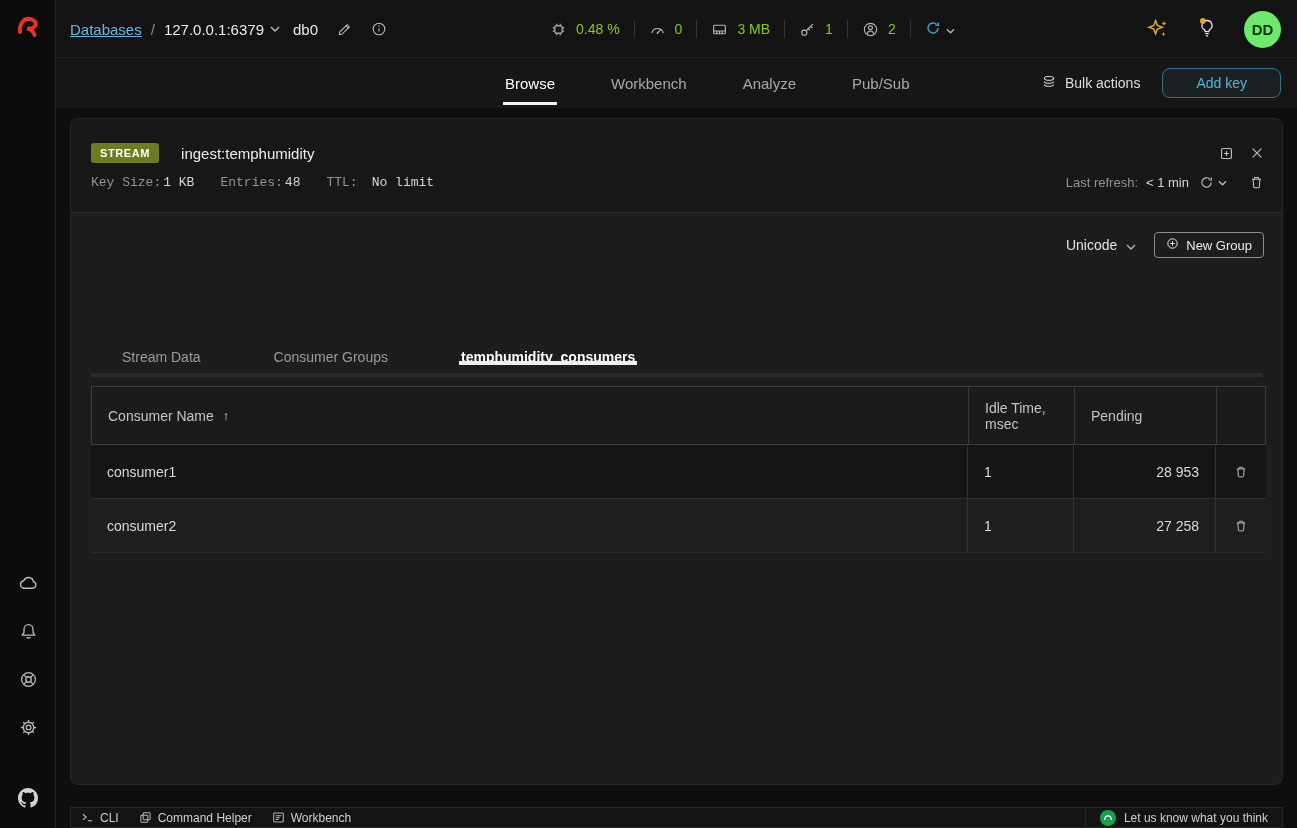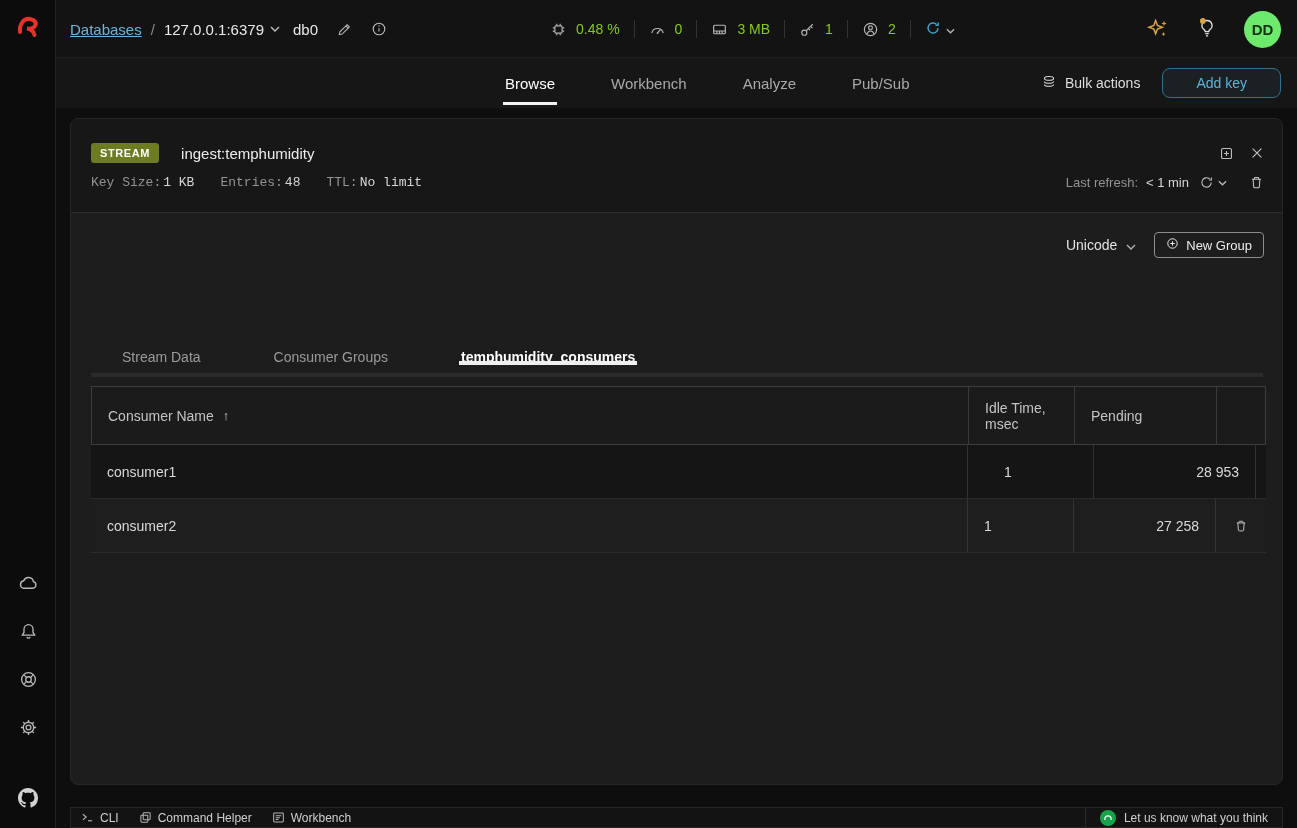--- a/index.html
+++ b/index.html
@@ -82,21 +82,21 @@
 
   
   .ctable { position:absolute; left:20px; top:172px; width:1175px; font-size:14px; }
   .crow { display:grid; grid-template-columns:877px 106px 142px 50px; }
   .chead { height:59px; background:#1b1b1b; border:1px solid #3d3d3d; color:#c4c4c4; }
   .chead .cell { display:flex; align-items:center; border-right:1px solid #3a3a3a; padding:0 16px; }
   .chead .cell:last-child { border-right:none; }
   .cbody-row { height:54px; color:#d9d9d9; border-bottom:1px solid #2c2c2c; }
   .cbody-row .cell { display:flex; align-items:center; border-right:1px solid #333; padding:0 16px; }
   .cbody-row .cell:last-child { border-right:none; justify-content:center; }
-  .cbody-row.odd { background:#151515;gap:20px; }
+  .cbody-row.odd { background:#151515; }
   .cbody-row.even { background:#1e1e1e; }
   .cell.num-right { justify-content:flex-end; }
   .sort-arrow { margin-left:9px; color:#cfcfcf; font-size:13px; }
   .row-trash { color:#c3c3c3; cursor:pointer; display:flex; }
 
   
   .bottombar { position:absolute; left:70px; top:807px; width:1213px; height:21px; background:#131313; border:1px solid #262626; display:flex; align-items:center; font-size:12px; color:#cfcfcf; }
   .bb-left { display:flex; align-items:center; gap:20px; padding-left:10px; }
   .bb-item { display:flex; align-items:center; gap:6px; cursor:pointer; }
   .bb-item .ic { color:#b5b5b5; display:flex; }
@@ -309,21 +309,21 @@
         <span class="meta-item">
           <span class="meta-label">Key Size:</span>
           <span class="meta-value">1 KB</span>
         </span>
         <span class="meta-item">
           <span class="meta-label">Entries:</span>
           <span class="meta-value">48</span>
         </span>
         <span class="meta-item">
           <span class="meta-label">TTL:</span>
-          <span class="meta-value" style="margin-left:0">No limit</span>
+          <span class="meta-value" style="margin-left:12px">No limit</span>
         </span>
         <span class="spacer"></span>
         <span class="lr-group">
           <span>Last refresh:</span>
           <span class="lr-value">&lt; 1 min</span>
           <span class="lr-icons">
             <span class="icon-btn">
               <svg width="15" height="15" viewBox="0 0 16 16" fill="none" stroke="currentColor" stroke-width="1.2">
                 <path d="M13 8a5 5 0 1 1-1.6-3.7"></path>
                   <path d="M13.2 2.6v2.7h-2.7"></path>

